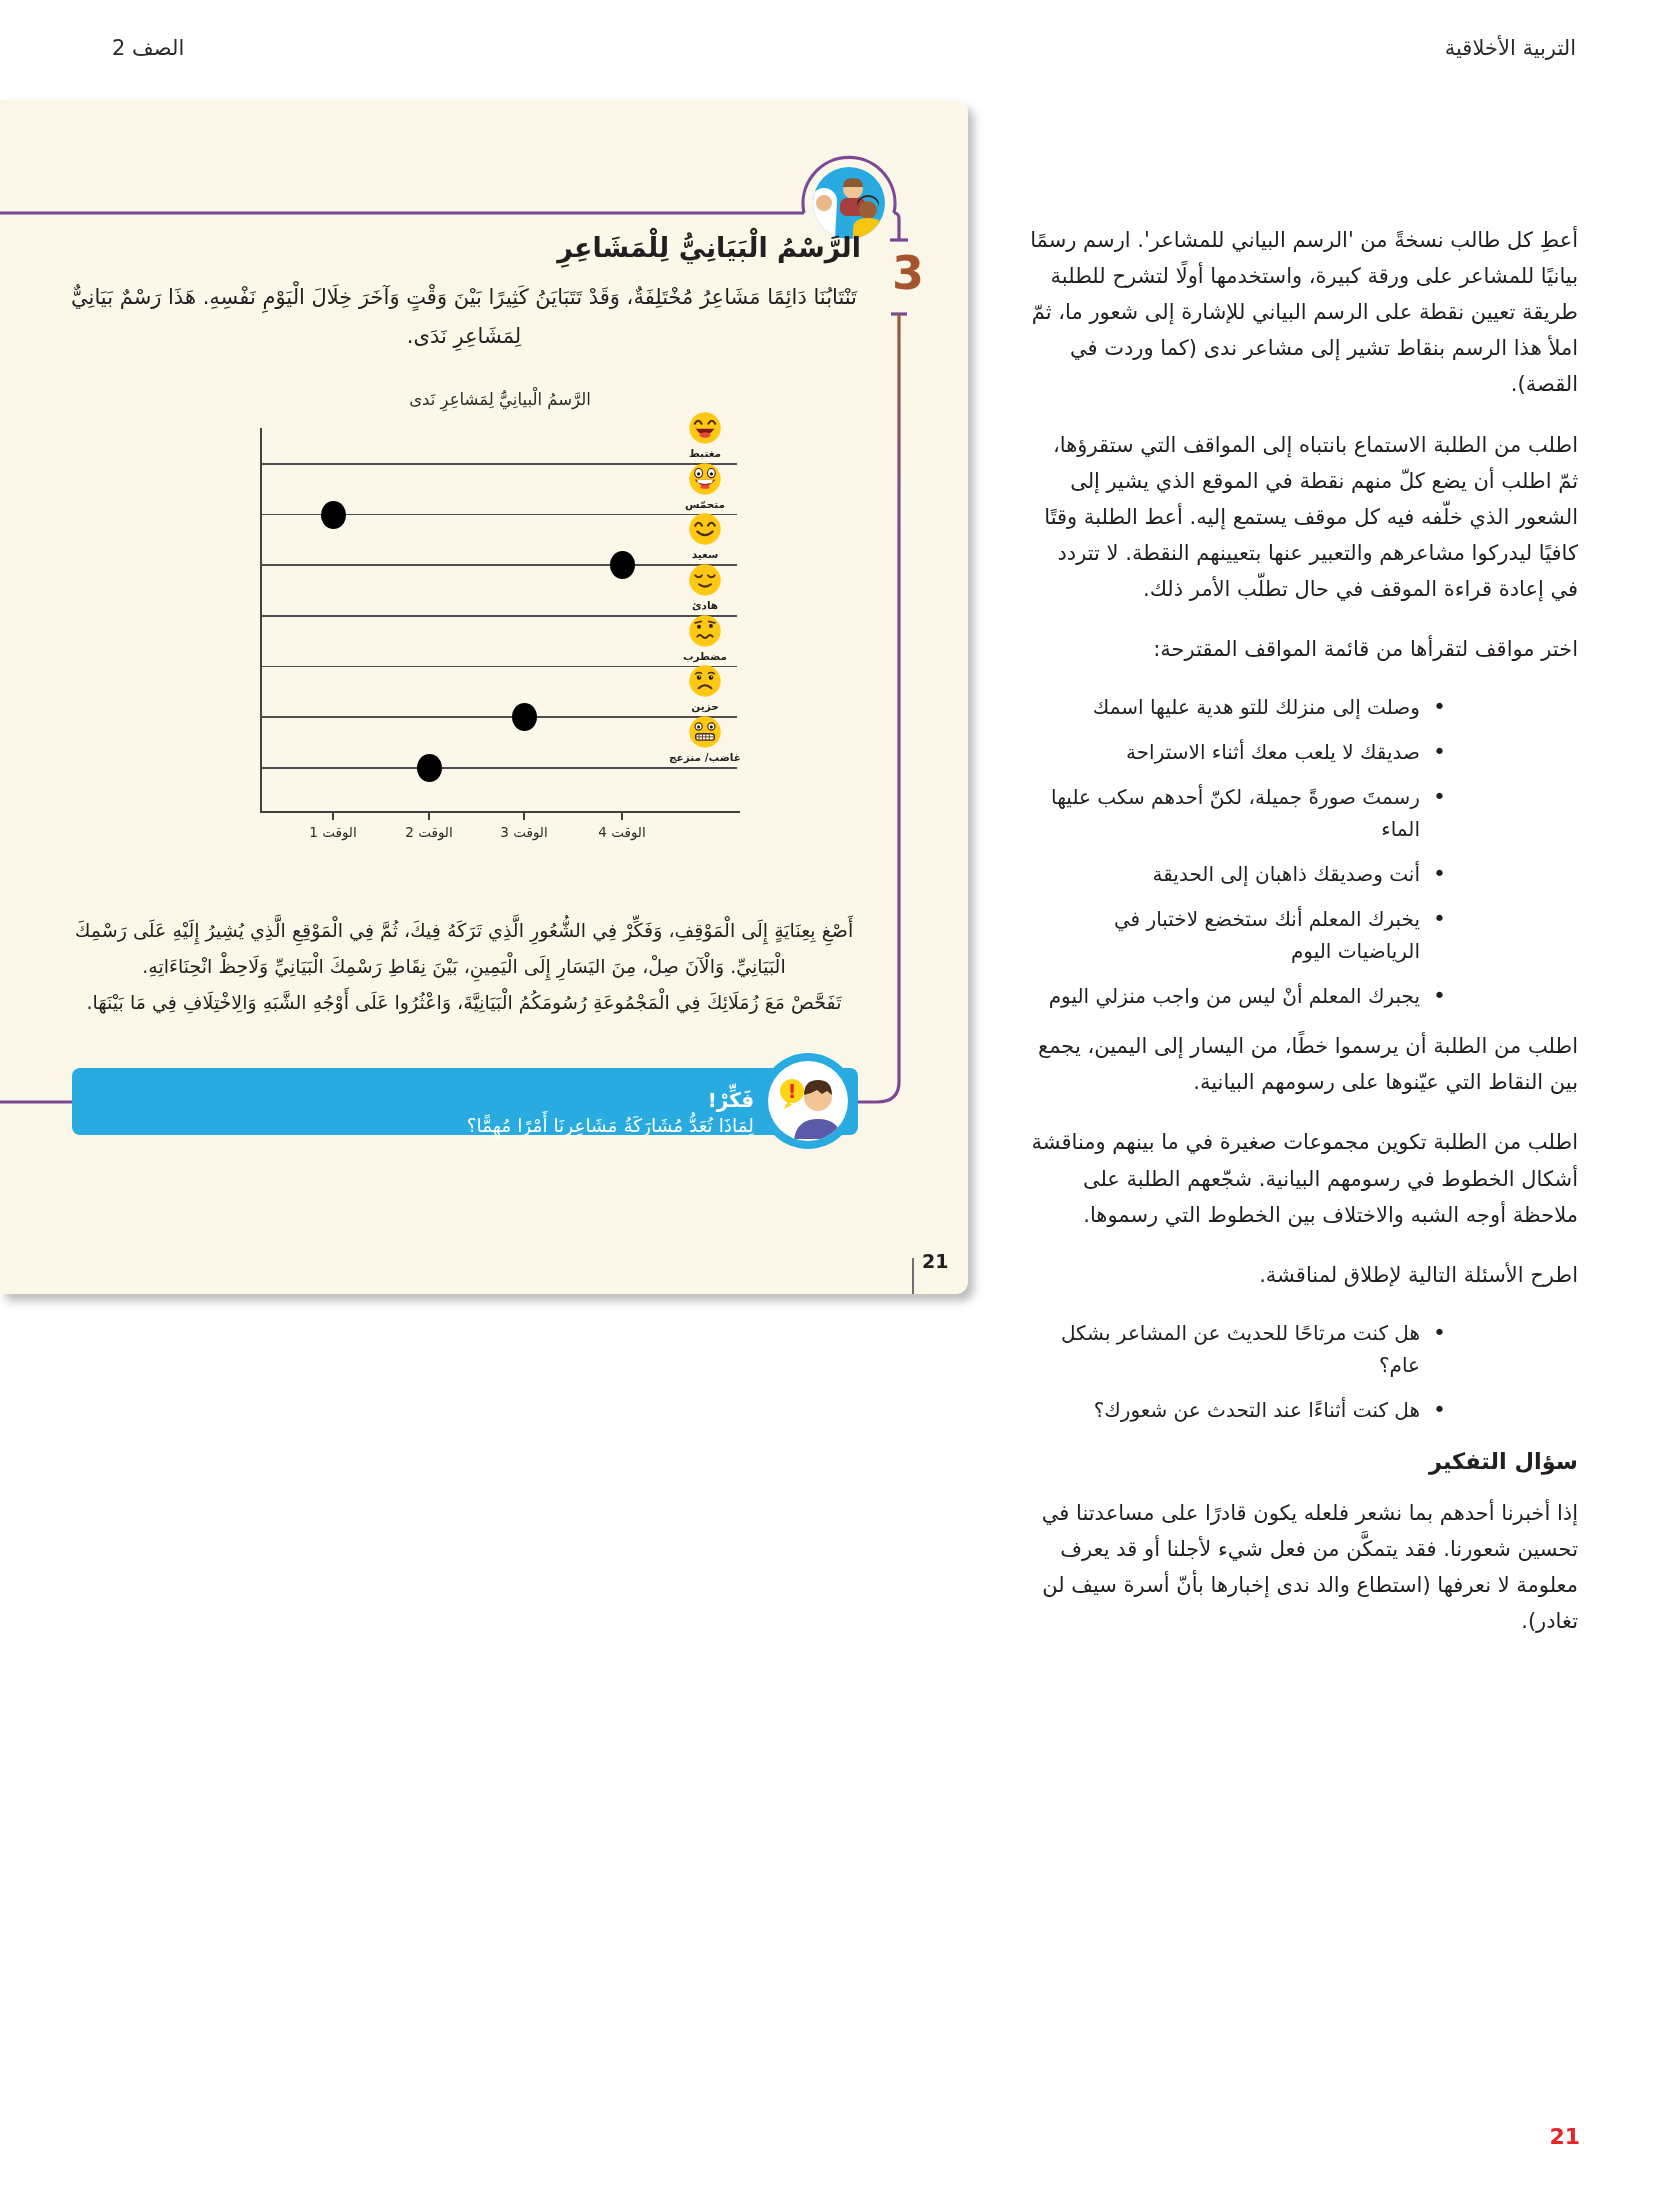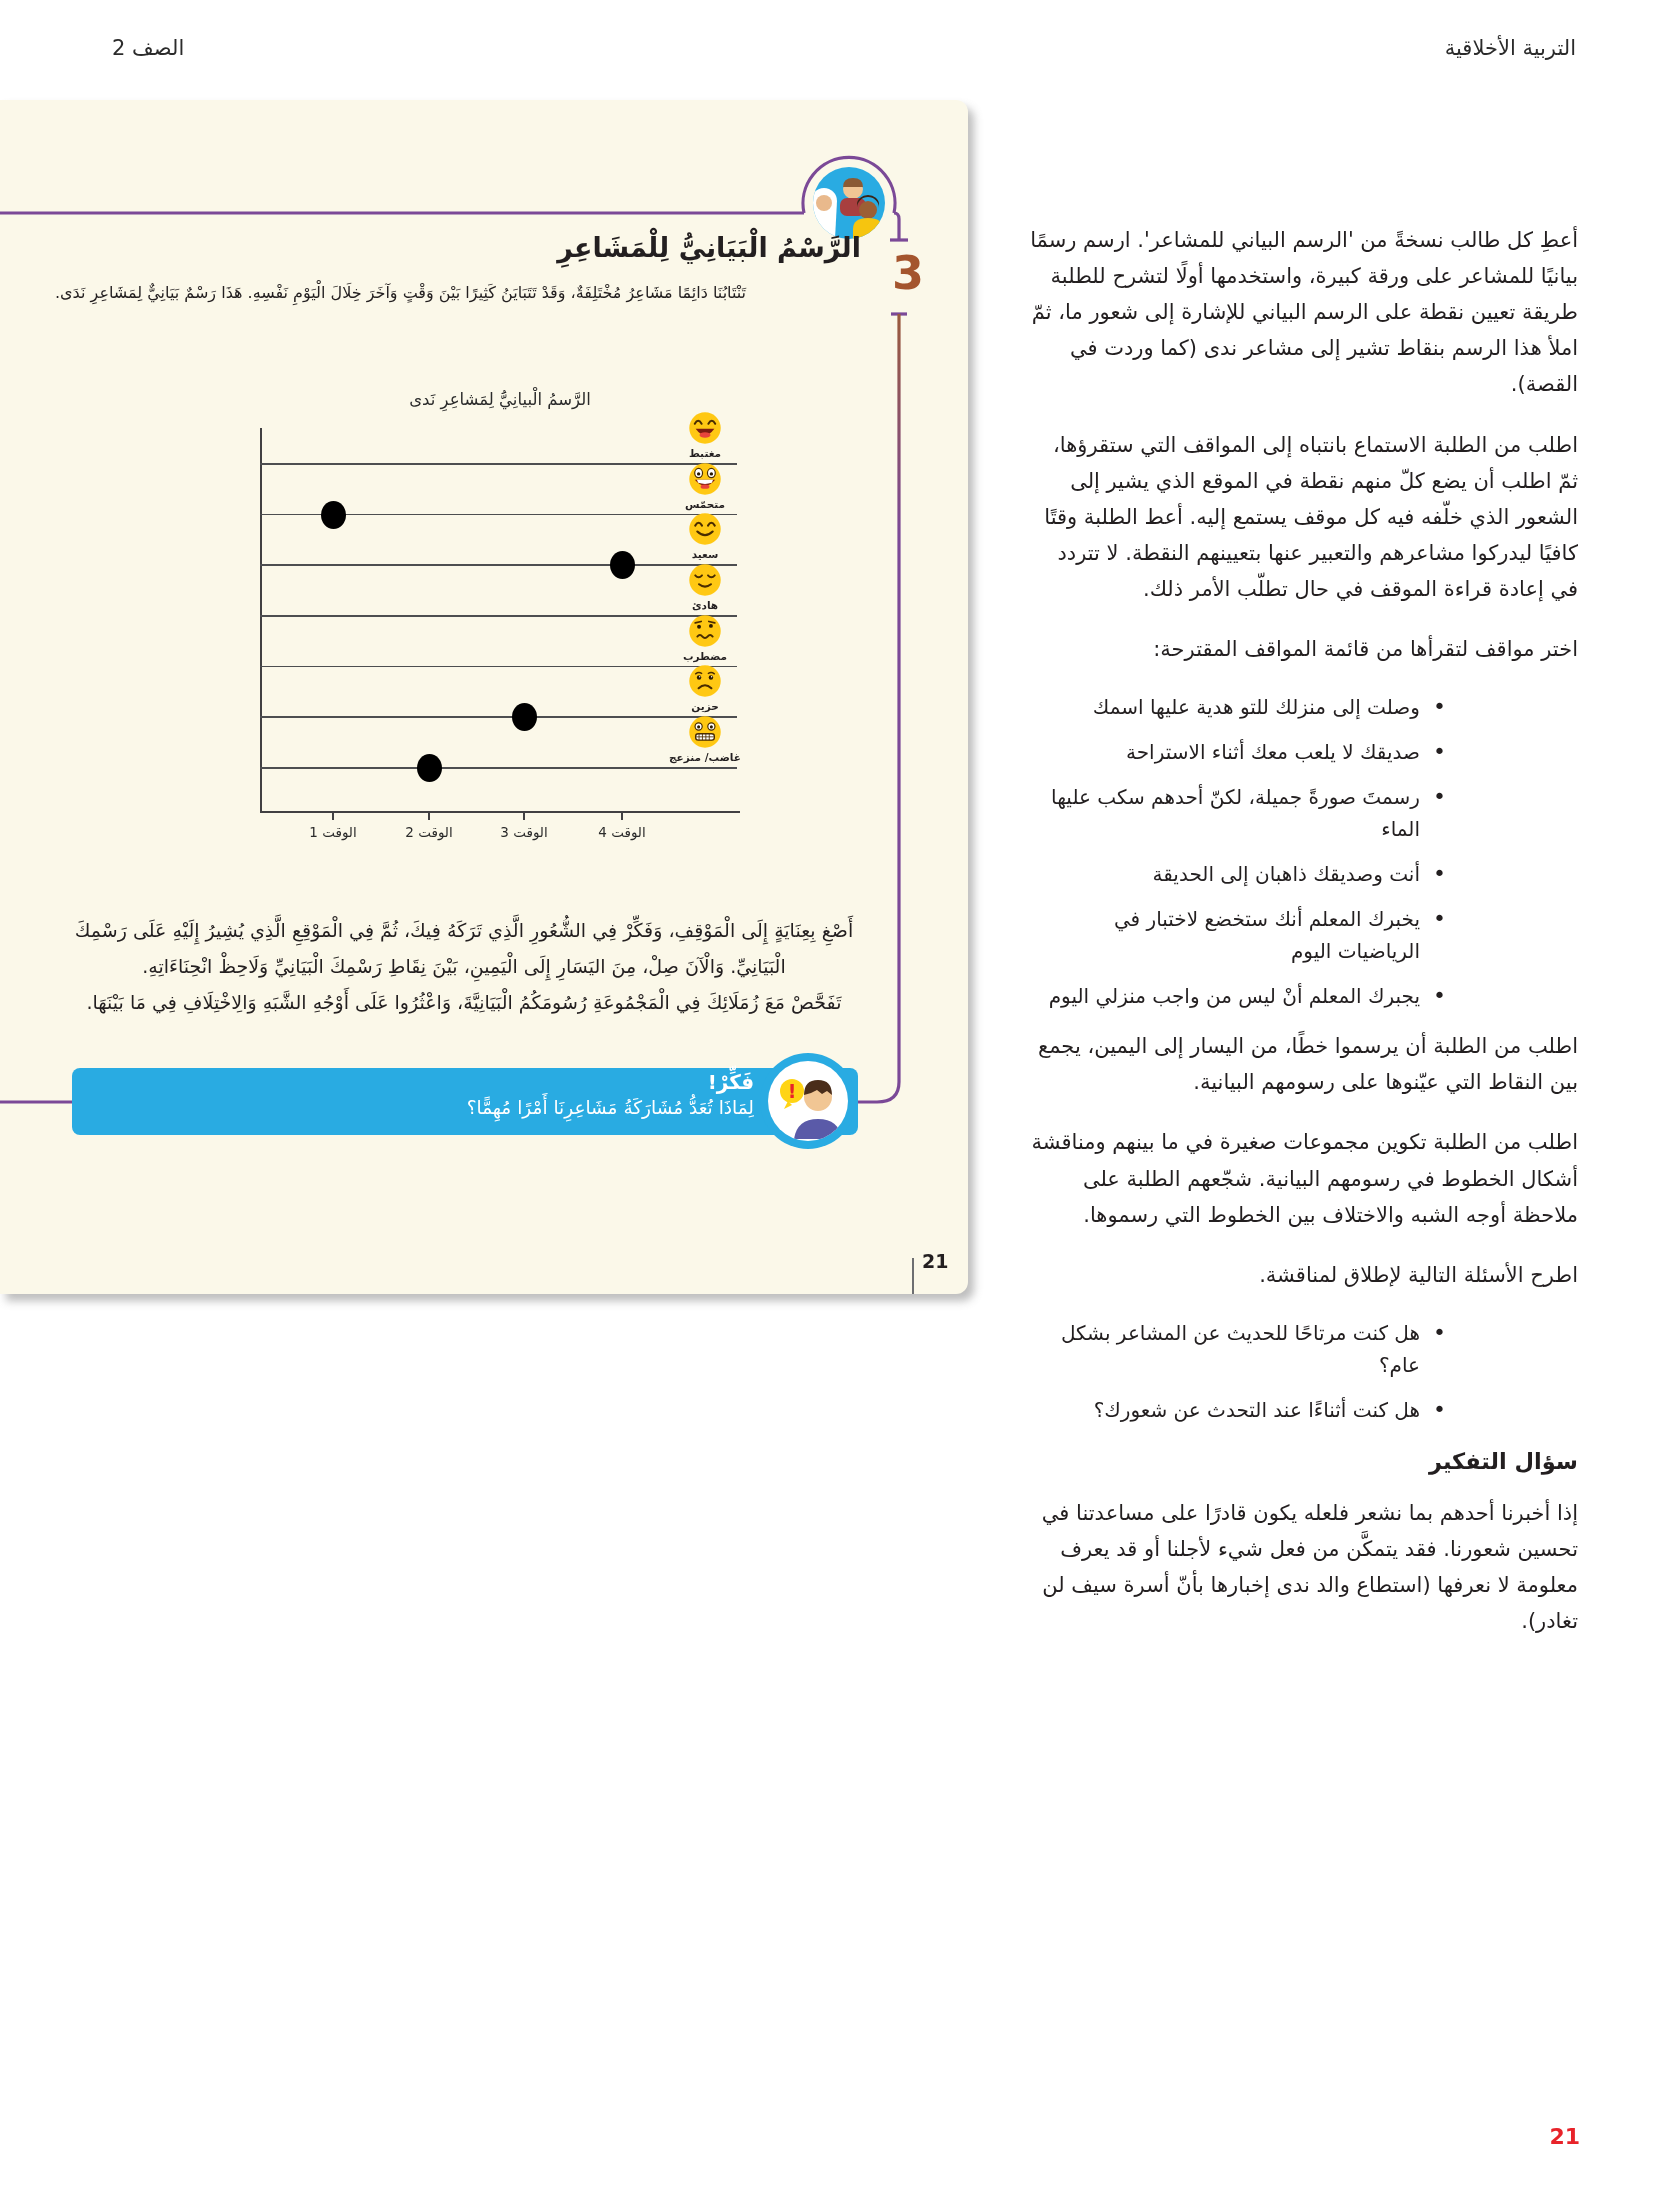--- a/index.html
+++ b/index.html
@@ -9,39 +9,39 @@
   .hdr{position:absolute;top:36px;font-size:21px;color:#2b2b2b;}
   .hdr-r{right:78px;margin-left:24px;}
   .hdr-l{left:68px;margin-left:44px;}
 
   
   .card{position:absolute;left:0;top:100px;width:968px;height:1194px;background:var(--card-bg,#FBF8E9);
         border-radius:0 12px 12px 0;box-shadow:6px 7px 9px rgba(110,110,110,.45);}
   .frame{position:absolute;left:0;top:0;pointer-events:none;}
   .act-num{position:absolute;left:874px;top:146px;width:50px;font-size:46px;font-weight:bold;color:var(--num-brown,#A4552E);}
   .card-title{position:absolute;right:107px;top:132px;margin:0;font-size:27px;font-weight:bold;color:#231F20;}
-  .card-intro{position:absolute;right:95px;top:178px;width:818px;margin:0;font-size:16px;line-height:1.85;text-align:left;}
+  .card-intro{position:absolute;right:95px;top:178px;width:818px;margin:0;font-size:21px;line-height:1.85;text-align:center;}
 
   .chart{position:absolute;left:230px;top:290px;width:520px;height:470px;}
   .chart .c-title{position:absolute;left:30px;top:0;width:480px;text-align:center;font-size:16.5px;color:#2b2b2b;}
   .chart .vaxis{position:absolute;left:30px;top:38px;width:2px;height:384px;background:#414042;}
   .chart .xaxis{position:absolute;left:30px;top:421px;width:480px;height:2px;background:#414042;}
   .chart .rline{position:absolute;height:1.6px;background:#4d4e50;}
   .chart .tick{position:absolute;width:2px;height:7px;background:#414042;}
   .chart .tlab{position:absolute;width:80px;text-align:center;font-size:13.5px;color:#2b2b2b;}
   .chart .emoji{position:absolute;width:34px;height:34px;}
   .chart .elab{position:absolute;width:110px;text-align:center;font-size:10.5px;font-weight:bold;color:#231F20;}
   .chart .dot{position:absolute;width:25px;height:28px;border-radius:50%;background:#000;}
 
   .instr{position:absolute;right:95px;top:812px;width:818px;font-size:19px;line-height:1.9;text-align:center;}
   .instr p{margin:0;}
 
   .think-box{position:absolute;left:72px;top:968px;width:786px;height:67px;background:var(--blue,#29ABE2);
              border-radius:8px;color:#fff;}
-  .tb-text{position:absolute;right:104px;top:1px;text-align:right;}
+  .tb-text{position:absolute;right:104px;top:19px;text-align:right;}
   .tb-title{font-size:20px;font-weight:bold;line-height:1.35;}
   .tb-q{font-size:18.5px;line-height:1.35;}
   .think-badge{position:absolute;left:760px;top:953px;width:96px;height:96px;border-radius:50%;
                background:var(--blue,#29ABE2);}
   .think-badge .inner{position:absolute;left:8px;top:8px;width:80px;height:80px;border-radius:50%;background:#fff;overflow:hidden;}
 
   .pageref-line{position:absolute;left:912px;top:1158px;width:2px;height:36px;background:#6d6e71;}
   .pageref{position:absolute;left:922px;top:1150px;font-size:19px;font-weight:bold;color:#231F20;}
 
   

